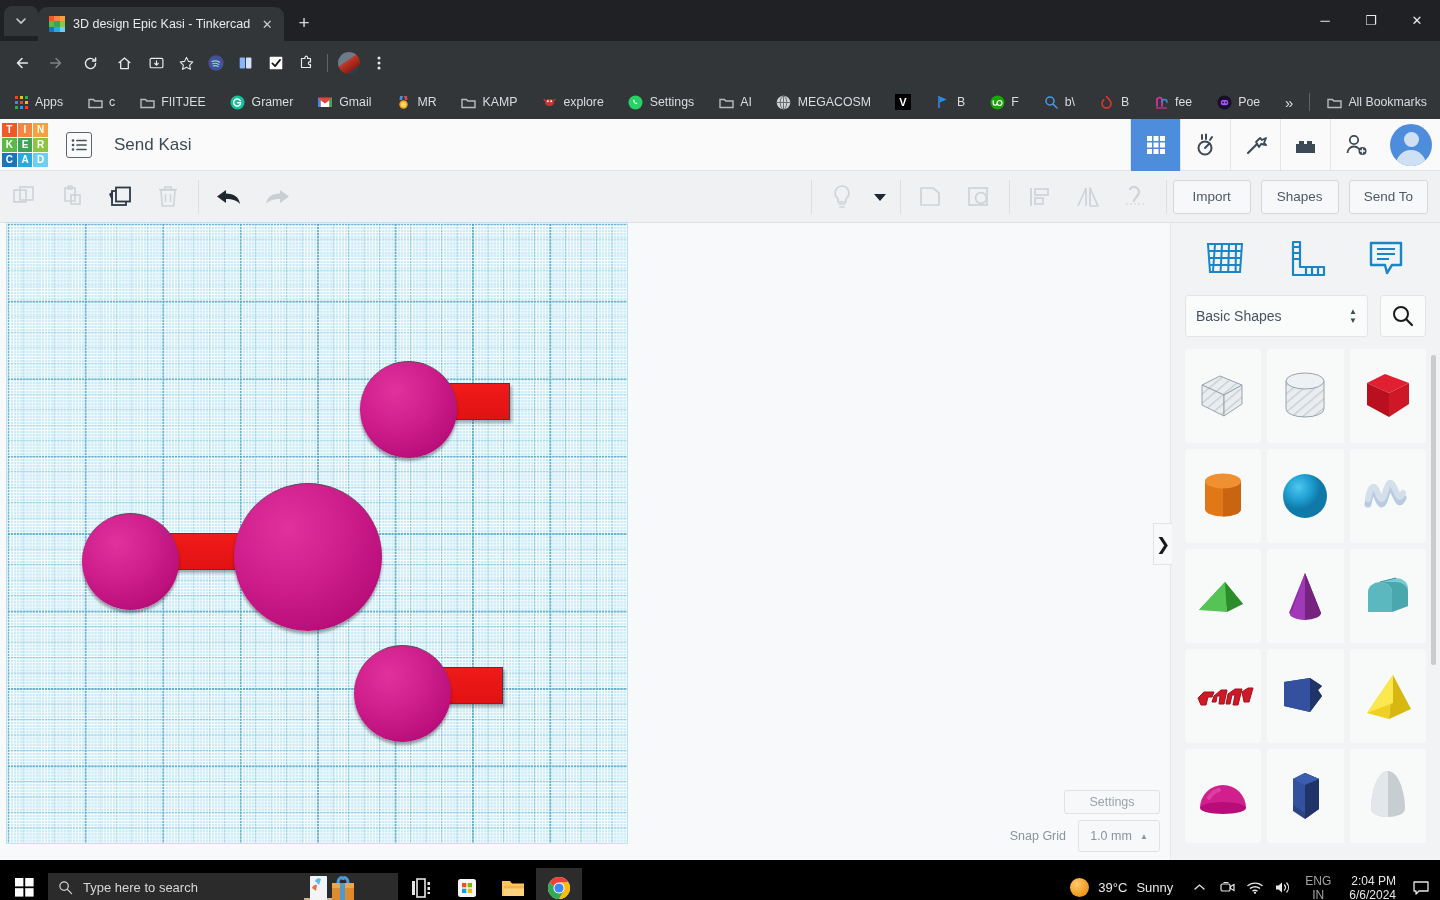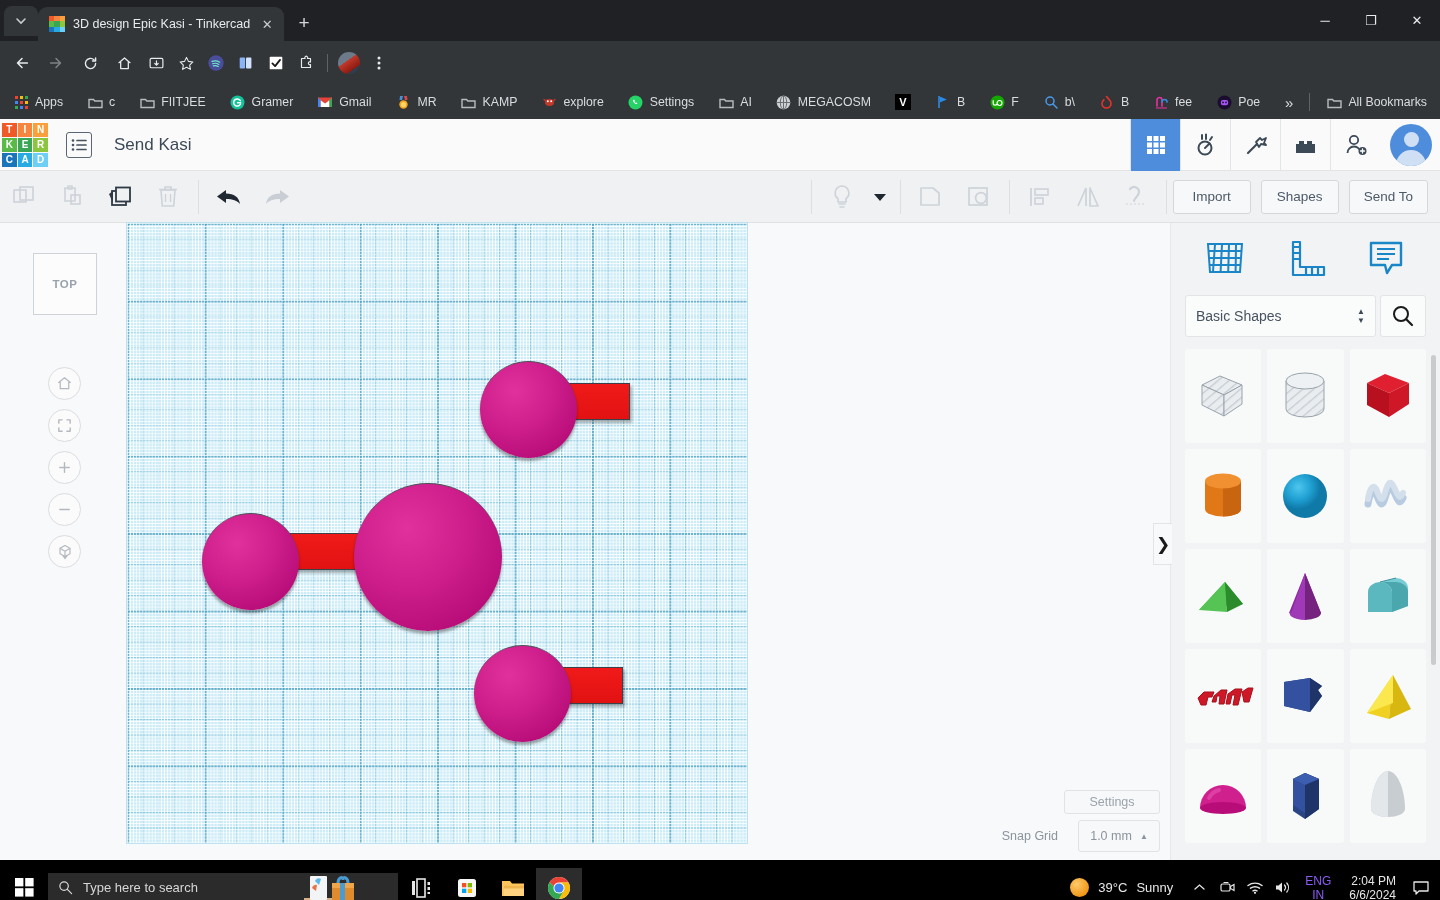--- a/index.html
+++ b/index.html
@@ -114,35 +114,35 @@
     border-top: 1px solid #4d4f55;
   }
   .redbox {
     background: linear-gradient(#f01a1a, #e21212);
     box-shadow: 2px 3px 3px rgba(0,0,0,.3);
     border: 1px solid #3d4049;
   }
   .settings-wrap { position:absolute; right: 10px; bottom: 8px; text-align:right; }
   .settings-btn { display:inline-flex; align-items:center; justify-content:center; min-width: 96px; height: 24px;
                   border:1px solid #e0e2e4; background:#f7f8f9; color:#9ba3ab; font-size: 12.5px; border-radius:3px;}
-  .snaprow { margin-top: 6px; display:flex; align-items:center; justify-content:flex-end; gap:20px; }
+  .snaprow { margin-top: 6px; display:flex; align-items:center; justify-content:flex-end; gap:12px; }
   .snaplabel { color:#8b949d; font-size: 12.5px; }
   .snapbox { min-width: 82px; height: 32px; border:1px solid #e0e2e4; background:#f7f8f9; color:#8b949d;
              font-size: 12.5px; display:flex; align-items:center; justify-content:center; gap:8px; border-radius:3px;}
 
   
   .collapse-handle { position:absolute; right: 268px; top: 300px; width: 19px; height: 42px;
     background:#f8f9fa; border:1px solid #e2e4e6; border-right:none; display:flex; align-items:center; justify-content:center;
     font-size:17px; color:#1a1a1a; }
 
   
   .rightpanel { width: 270px; background: #f2f3f4; border-left:1px solid #e6e7e9; display:flex; flex-direction:column; flex:none; }
   .rp-icons { height: 72px; display:flex; align-items:center; justify-content:space-around; padding: 0 14px; }
   .rp-icons > div { width:56px; height:52px; display:flex; align-items:center; justify-content:center; }
-  .rp-search-row { display:flex; padding: 0 14px 12px; gap: 4px; }
+  .rp-search-row { display:flex; padding: 0 14px 12px; gap: 12px; }
   .rp-select { flex:1; height: 42px; background:#fafbfb; border:1px solid #e2e4e6; border-radius:3px;
                display:flex; align-items:center; padding: 0 10px; color:#475360; font-size: 14px; }
   .rp-select .spin { margin-left:auto; display:flex; flex-direction:column; gap:2px; color:#3c4a57; font-size:8px; line-height:7px;}
   .rp-searchbtn { width: 46px; height:42px; background:#fafbfb; border:1px solid #e2e4e6; border-radius:3px;
                   display:flex; align-items:center; justify-content:center; }
   .rp-grid-wrap { flex:1; overflow:hidden; padding: 0 14px 0 14px; position:relative; }
   .rp-grid { display:grid; grid-template-columns: repeat(3, 1fr); gap: 6px; }
   .rp-cell { height: 94px; background:#f8f9f9; border-radius: 3px; display:flex; align-items:center; justify-content:center; }
   .rp-scroll { position:absolute; right: 4px; top: 6px; width: 5px; height: 310px; background:#c9cbcd; border-radius: 3px; }
 
@@ -152,21 +152,21 @@
   .tb-search { width: 350px; height: 30px; background:#2b2b2b; display:flex; align-items:center; gap:10px; padding: 0 10px; position:relative;}
   .tb-search span { color:#d7d7d7; font-size: 13px; }
   .tb-icon { width: 46px; height:40px; display:flex; align-items:center; justify-content:center; position:relative;}
   .tb-icon.active { background:#2c2c2c; }
   .tb-icon.active::after { content:""; position:absolute; bottom:0; left:10px; right:10px; height:3px; background:#6aa9e8; }
   .tray { margin-left:auto; display:flex; align-items:center; gap: 0; padding-right: 4px; height:40px; }
   .weather { display:flex; align-items:center; gap: 9px; padding: 0 12px; }
   .weather .sun { width:19px;height:19px;border-radius:50%; background: radial-gradient(circle at 35% 32%, #ffc96b, #f09819 70%, #e8850c); }
   .weather span { color:#e8e8e8; font-size: 13px; }
   .tray-ic { width: 28px; height:40px; display:flex; align-items:center; justify-content:center; }
-  .lang { display:flex; flex-direction:column; align-items:center; line-height:14px; color:#8b5cf6; font-size:12px; padding: 0 8px;}
+  .lang { display:flex; flex-direction:column; align-items:center; line-height:14px; color:#a3a3a3; font-size:12px; padding: 0 8px;}
   .clock { display:flex; flex-direction:column; align-items:flex-end; line-height:14px; color:#e6e6e6; font-size:12px; padding: 0 10px;}
   .notif { width: 30px; height:40px; display:flex; align-items:center; justify-content:center; }
 </style>
 </head>
 <body>
 
 <div class="browser">
 
   <div class="tabstrip">
     <div class="tab-search">
@@ -620,49 +620,20 @@
       <div class="tb-sep"></div>
       <div class="tb-btns">
         <div class="tb-btn">Import</div>
         <div class="tb-btn">Shapes</div>
         <div class="tb-btn">Send To</div>
       </div>
     </div>
 
     <div class="tc-main">
 
-      <div class="leftnav">
-        <div class="viewcube">TOP</div>
-        <div class="round-btn first">
-          <svg width="17" height="17" viewBox="0 0 18 18">
-              <path d="M2.5 8.2L9 3l6.5 5.2M4.5 7.5v7h9v-7" stroke="#b4b9bf" stroke-width="1.3" fill="none" stroke-linejoin="round"></path>
-            </svg>
-        </div>
-        <div class="round-btn">
-          <svg width="17" height="17" viewBox="0 0 18 18">
-              <path d="M3 6.5V3h3.5M15 6.5V3h-3.5M3 11.5V15h3.5M15 11.5V15h-3.5" stroke="#b4b9bf" stroke-width="1.5" fill="none" stroke-linecap="round" stroke-linejoin="round"></path>
-            </svg>
-        </div>
-        <div class="round-btn">
-          <svg width="17" height="17" viewBox="0 0 18 18">
-              <path d="M9 4v10M4 9h10" stroke="#b4b9bf" stroke-width="1.5" stroke-linecap="round"></path>
-            </svg>
-        </div>
-        <div class="round-btn">
-          <svg width="17" height="17" viewBox="0 0 18 18">
-              <path d="M4 9h10" stroke="#b4b9bf" stroke-width="1.5" stroke-linecap="round"></path>
-            </svg>
-        </div>
-        <div class="round-btn">
-          <svg width="18" height="18" viewBox="0 0 18 18">
-              <path d="M9 2.5l5 2.8v5.4L9 13.5 4 10.7V5.3z" stroke="#b4b9bf" stroke-width="1.2" fill="none"></path>
-              <path d="M9 8.2v5.3M9 8.2L4 5.3M9 8.2l5-2.9M9 15.5l-1.6-2.2h3.2z" stroke="#b4b9bf" stroke-width="1.2" fill="#b4b9bf"></path>
-            </svg>
-        </div>
-      </div>
 
       <div class="canvaswrap">
         <div class="workplane">
           <div class="shape redbox" style="left:425px;top:160px;width:78px;height:37px;"></div>
           <div class="shape sphere" style="left:353px;top:138px;width:97px;height:97px;"></div>
 
           <div class="shape redbox" style="left:160px;top:310px;width:78px;height:37px;"></div>
           <div class="shape sphere" style="left:75px;top:290px;width:97px;height:97px;"></div>
           <div class="shape sphere" style="left:227px;top:260px;width:148px;height:148px;"></div>
 

